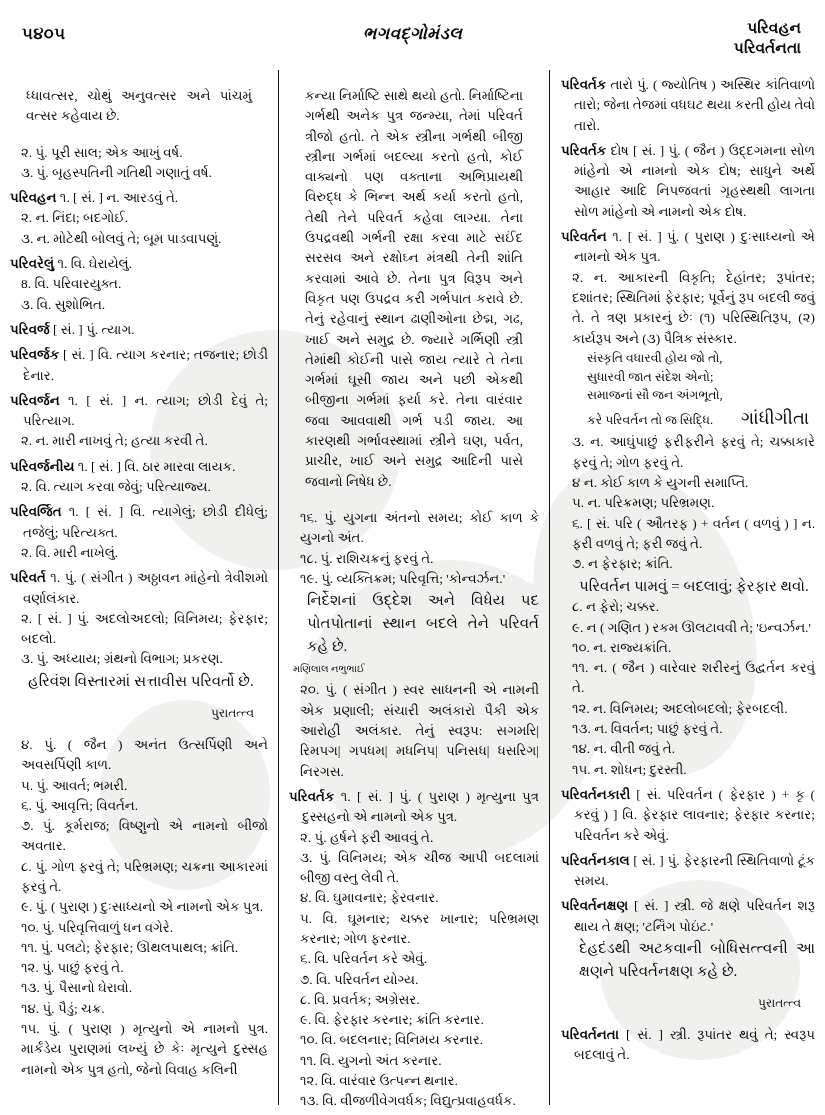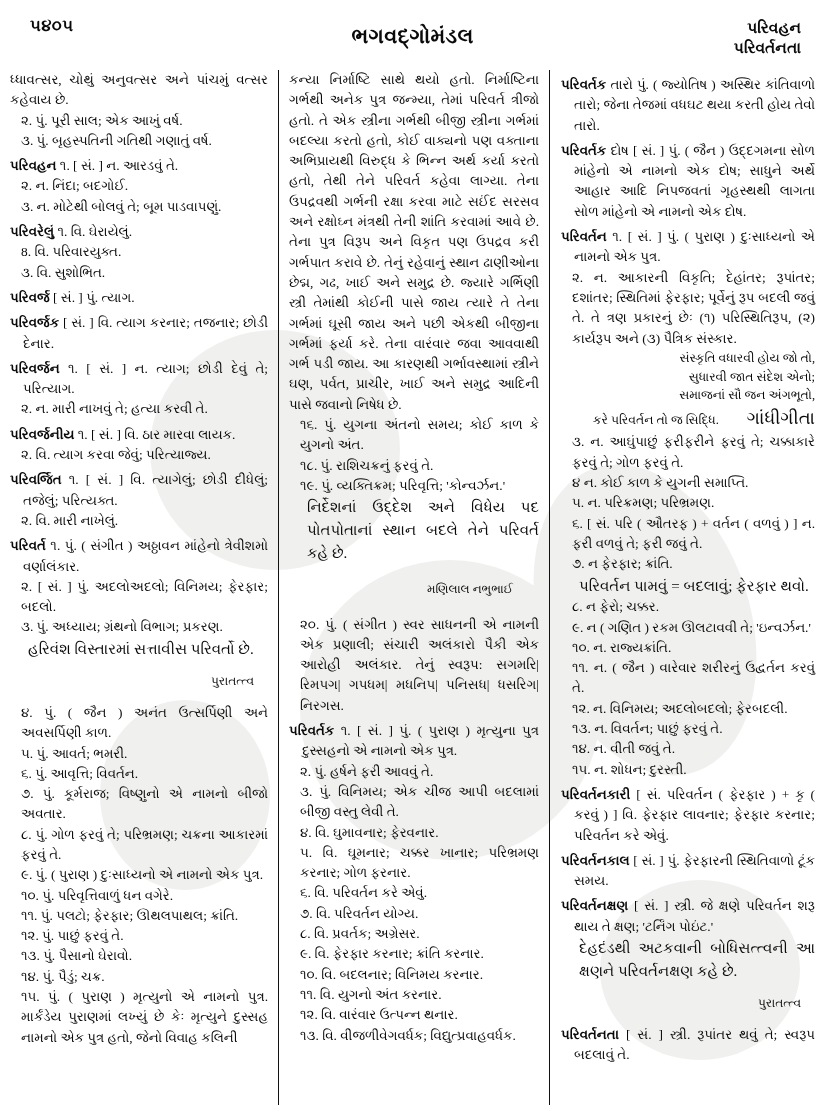--- a/index.html
+++ b/index.html
@@ -44,32 +44,32 @@
 
   
   .running-head {
     position: relative;
     height: 56px;
     font-weight: bold;
   }
   .folio {
     position: absolute;
     left: 12px;
-    top: 2px;
+    top: 10px;
     font-size: 16.5px;
     letter-spacing: .4px;
-    margin-left: 8px;
   }
   .book-title {
     position: absolute;
     left: 0; right: 0;
     top: 10px;
     text-align: center;
-    font-size: 21px;
+    font-size: 17px;
     letter-spacing: .3px;
+    font-style: italic;
   }
   .head-right {
     position: absolute;
     right: 14px;
     top: 4px;
     text-align: right;
     font-size: 15.5px;
     line-height: 1.32;
   }
 
@@ -94,56 +94,55 @@
   }
   .col-3 { width: 265px; padding-left: 11px; }
 
   p.e {
     margin: 0 0 0 0;
     text-indent: -13px;
     padding-left: 13px;
     text-align: justify;
   }
   p.run {            
-    margin: 0;
+    margin: 16px;
     text-indent: 0;
     padding-left: 0;
     text-align: justify;
   }
   p.sub {            
     margin: 0;
     text-indent: 0;
     padding-left: 11px;
     text-align: justify;
   }
   p.gap { margin-top: 5px; }
   p.quote {
     margin: 0;
     padding-left: 26px;
     text-indent: 0;
     font-size: 12.4px;
-    text-align: right;
+    text-align: left;
   }
   p.illus {
     margin: 0;
     padding-left: 18px;
     text-indent: 0;
     font-size: 15px;
     text-align: justify;
   }
   p.cite {
     margin: 12px;
     text-align: right;
     font-size: 12.2px;
     padding-right: 2px;
   }
   p.cite-indent {
-    margin: 16px;
-    text-align: right;
-    font-size: 12px;
+    margin: 4px;
+    font-size: 10px;
     padding-right: 10px;
   }
   .hw { font-weight: bold; }
 </style>
 </head>
 <body>
 
 <div class="paper-watermark">
   <div class="blob wm1"></div>
   <div class="blob wm2"></div>

